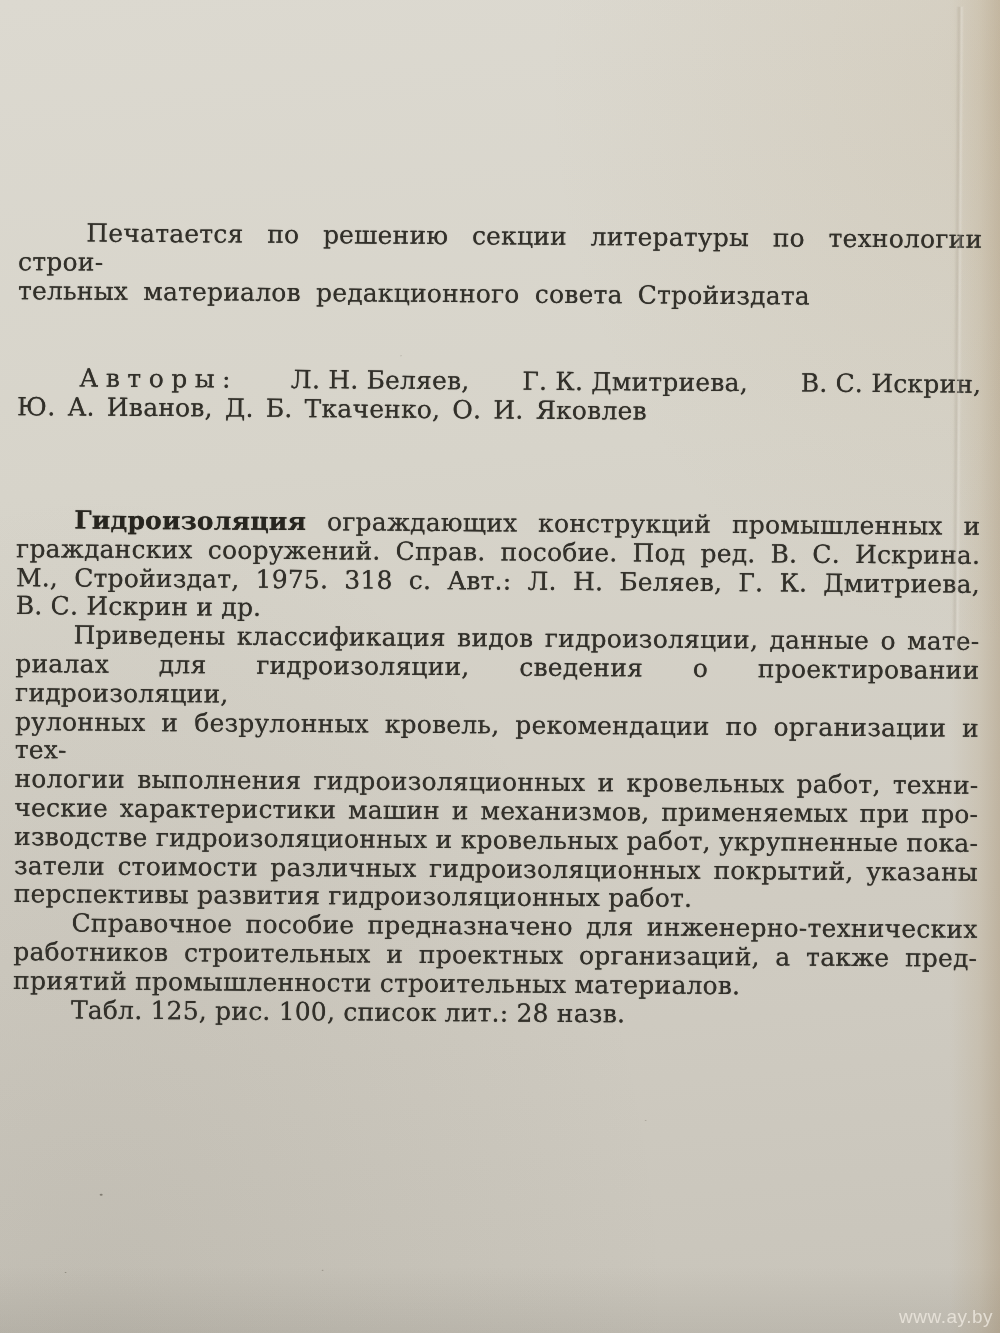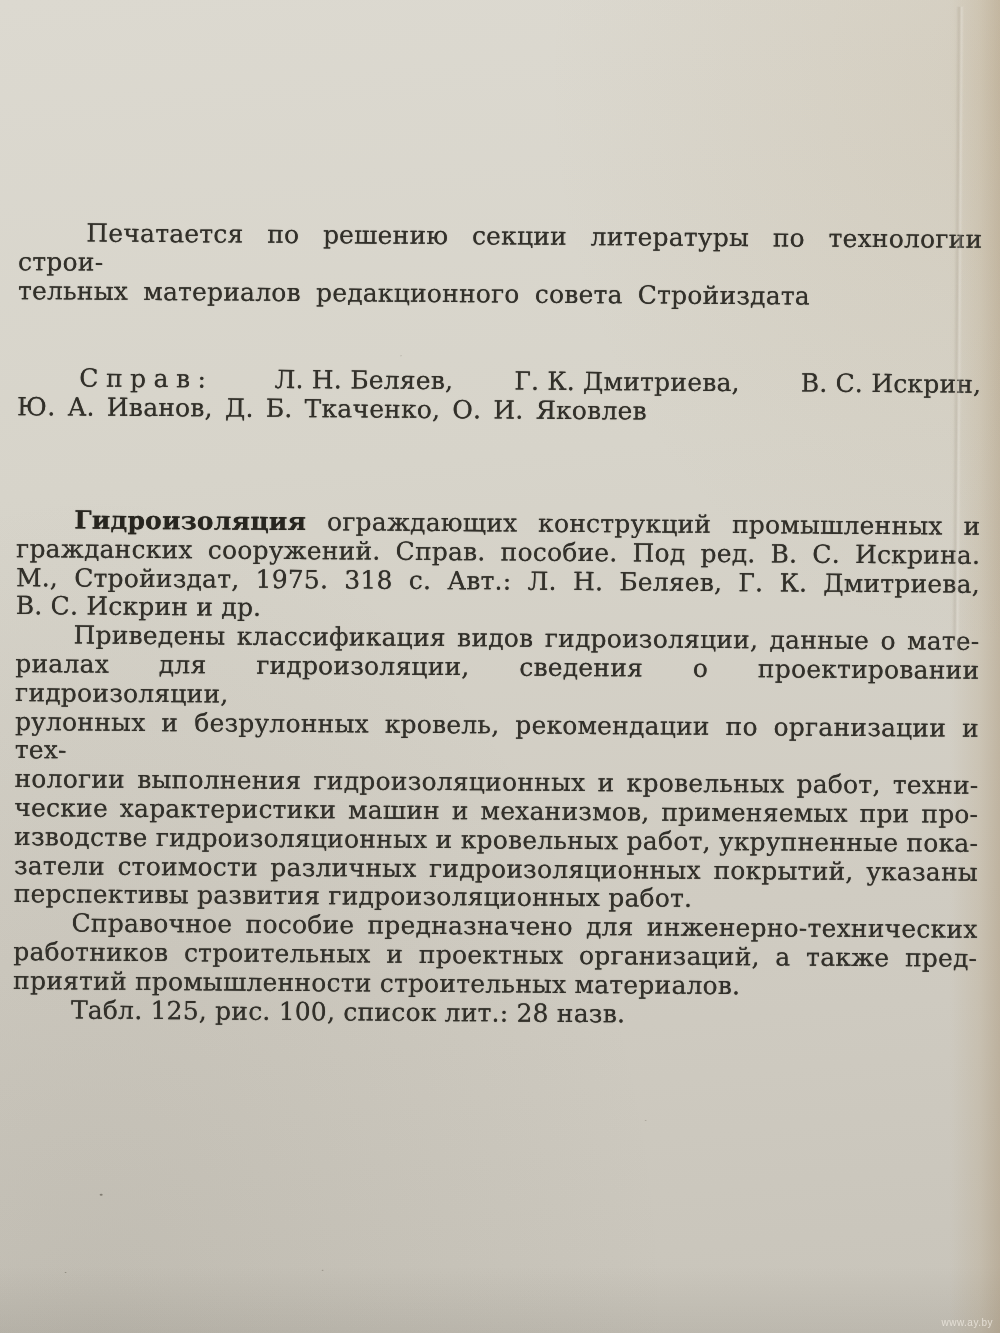--- a/index.html
+++ b/index.html
@@ -61,39 +61,39 @@
       222px 74px 0 -0.5px rgba(74,69,58,0.40),
       544px -78px 0 -0.5px rgba(90,84,70,0.30),
       787px -635px 0 -0.5px rgba(90,84,70,0.28),
       294px -841px 0 -0.5px rgba(90,84,70,0.25);
     left:108px;top:1193px;
   }
   .watermark{
     position:absolute;
     right:7px;bottom:5px;
     font-family:"Liberation Sans",sans-serif;
-    font-size:10px;
+    font-size:19px;
     letter-spacing:0.5px;
     color:rgba(240,235,226,0.78);
     text-align:right;
   }
 </style>
 </head>
 <body>
 
 <div class="sheet">
 
   <div class="block imprint">
     <div class="line j ind68">Печатается по решению секции литературы по технологии строи-</div>
     <div class="line ws7">тельных материалов редакционного совета Стройиздата</div>
   </div>
 
   <div class="block authors">
     <div class="line authors-row">
-      <span class="authors-label">Справ:</span>
+      <span class="authors-label">Авторы:</span>
       <span>Л. Н. Беляев,</span>
       <span>Г. К. Дмитриева,</span>
       <span>В. С. Искрин,</span>
     </div>
     <div class="line ws4">Ю. А. Иванов, Д. Б. Ткаченко, О. И. Яковлев</div>
   </div>
 
   <div class="block main">
     <div class="line j ind58"><span class="b">Гидроизоляция</span><span> ограждающих конструкций промышленных и</span></div>
     <div class="line j">гражданских сооружений. Справ. пособие. Под ред. В. С. Искрина.</div>

